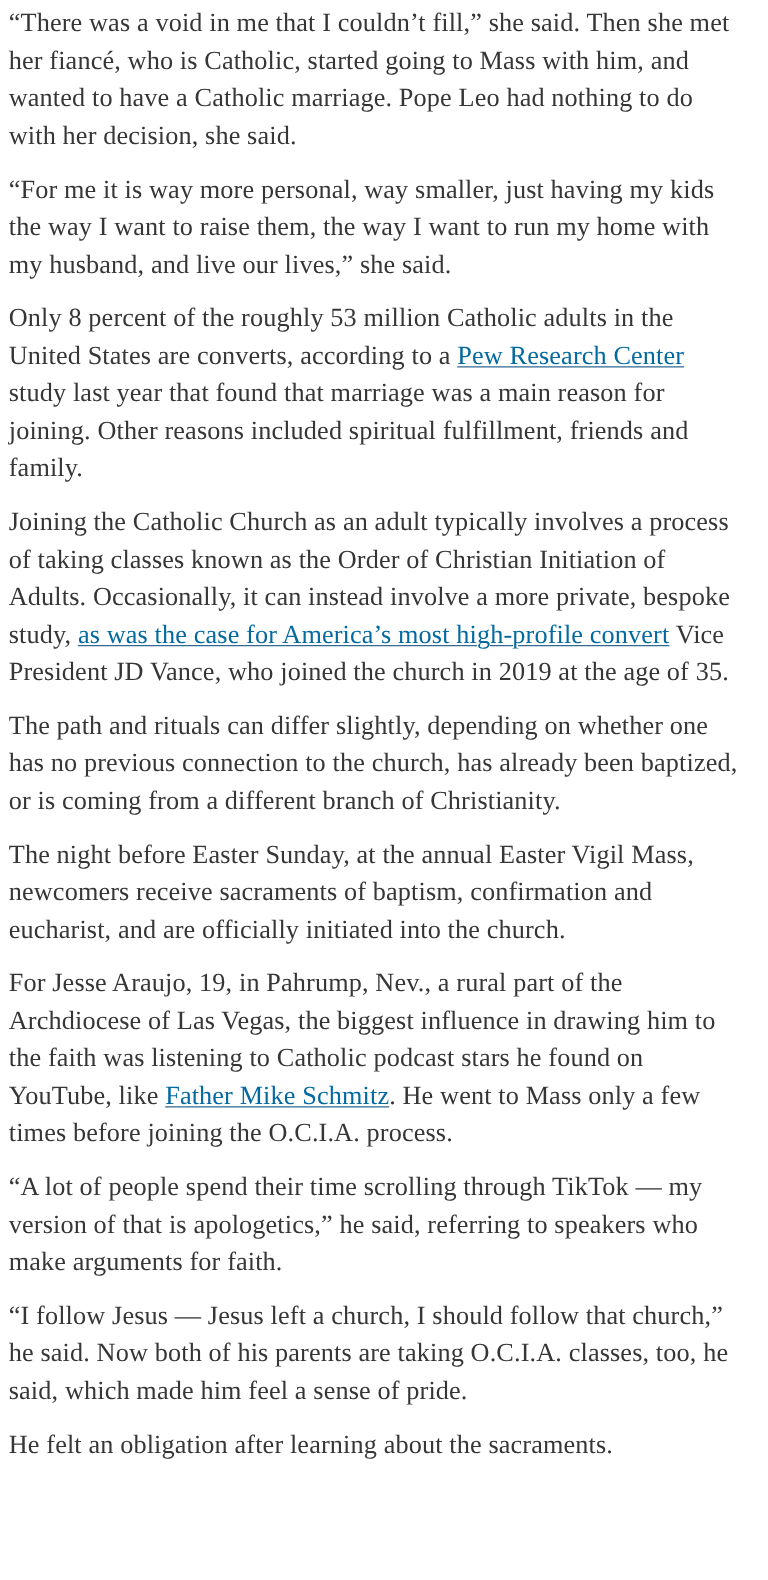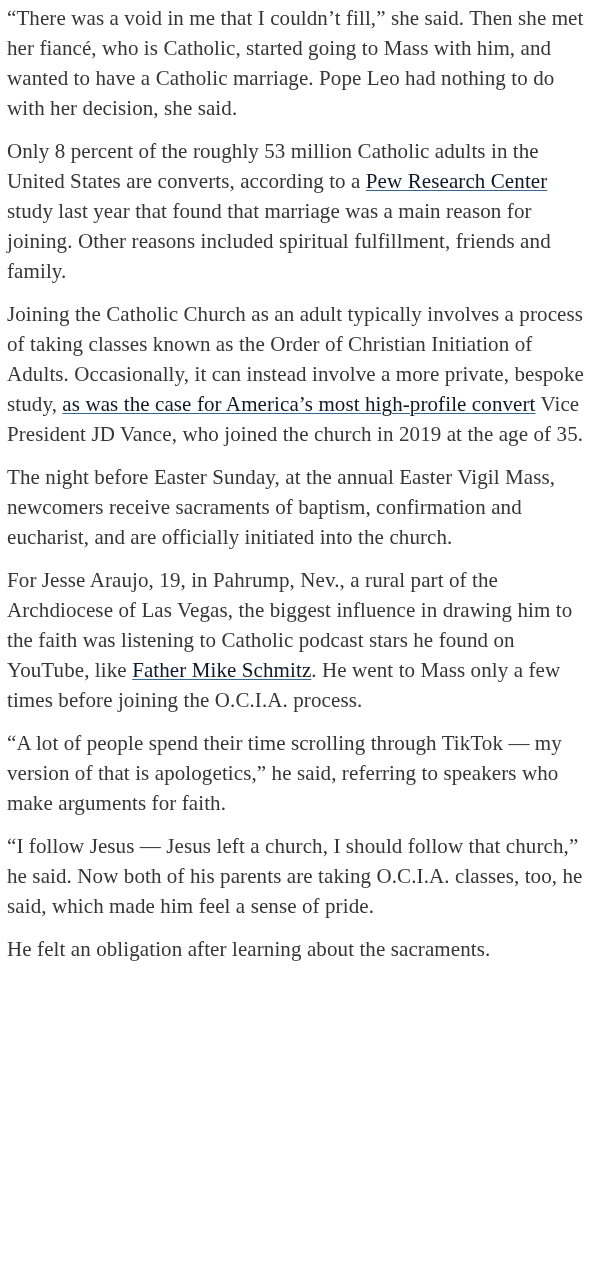--- a/index.html
+++ b/index.html
@@ -16,33 +16,35 @@
   }
   p.para {
     margin: 0 15px 13px 0;
     font-size: 21px;
     line-height: 30px;
     color: #363636;
     letter-spacing: 0.1px;
     text-align: left;
   }
   p.para a {
-    color: #0f172a;
+    color: #0369a1;
     text-decoration: underline;
     text-decoration-color: #326891;
     text-decoration-thickness: 1px;
     text-underline-offset: 2px;
     cursor: pointer;
   }
 </style>
 </head>
 <body>
 
 <main data-name="article-body">
     <p class="para" data-name="paragraph"><span data-name="paragraph-text">“There was a void in me that I couldn’t fill,” she said. Then she met her fiancé, who is Catholic, started going to Mass with him, and wanted to have a Catholic marriage. Pope Leo had nothing to do with her decision, she said.</span></p>
+    <p class="para" data-name="paragraph"><span data-name="paragraph-text">“For me it is way more personal, way smaller, just having my kids the way I want to raise them, the way I want to run my home with my husband, and live our lives,” she said.</span></p>
     <p class="para" data-name="paragraph"><span data-name="paragraph-text">Only 8 percent of the roughly 53 million Catholic adults in the United States are converts, according to a </span><a data-name="text-link">Pew Research Center</a><span data-name="paragraph-text"> study last year that found that marriage was a main reason for joining. Other reasons included spiritual fulfillment, friends and family.</span></p>
     <p class="para" data-name="paragraph"><span data-name="paragraph-text">Joining the Catholic Church as an adult typically involves a process of taking classes known as the Order of Christian Initiation of Adults. Occasionally, it can instead involve a more private, bespoke study, </span><a data-name="text-link">as was the case for America’s most high-profile convert</a><span data-name="paragraph-text"> Vice President JD Vance, who joined the church in 2019 at the age of 35.</span></p>
+    <p class="para" data-name="paragraph"><span data-name="paragraph-text">The path and rituals can differ slightly, depending on whether one has no previous connection to the church, has already been baptized, or is coming from a different branch of Christianity.</span></p>
     <p class="para" data-name="paragraph"><span data-name="paragraph-text">The night before Easter Sunday, at the annual Easter Vigil Mass, newcomers receive sacraments of baptism, confirmation and eucharist, and are officially initiated into the church.</span></p>
     <p class="para" data-name="paragraph"><span data-name="paragraph-text">For Jesse Araujo, 19, in Pahrump, Nev., a rural part of the Archdiocese of Las Vegas, the biggest influence in drawing him to the faith was listening to Catholic podcast stars he found on YouTube, like </span><a data-name="text-link">Father Mike Schmitz</a><span data-name="paragraph-text">. He went to Mass only a few times before joining the O.C.I.A. process.</span></p>
     <p class="para" data-name="paragraph"><span data-name="paragraph-text">“A lot of people spend their time scrolling through TikTok — my version of that is apologetics,” he said, referring to speakers who make arguments for faith.</span></p>
     <p class="para" data-name="paragraph"><span data-name="paragraph-text">“I follow Jesus — Jesus left a church, I should follow that church,” he said. Now both of his parents are taking O.C.I.A. classes, too, he said, which made him feel a sense of pride.</span></p>
     <p class="para" data-name="paragraph"><span data-name="paragraph-text">He felt an obligation after learning about the sacraments.</span></p>
   </main>
 
 </body></html>

